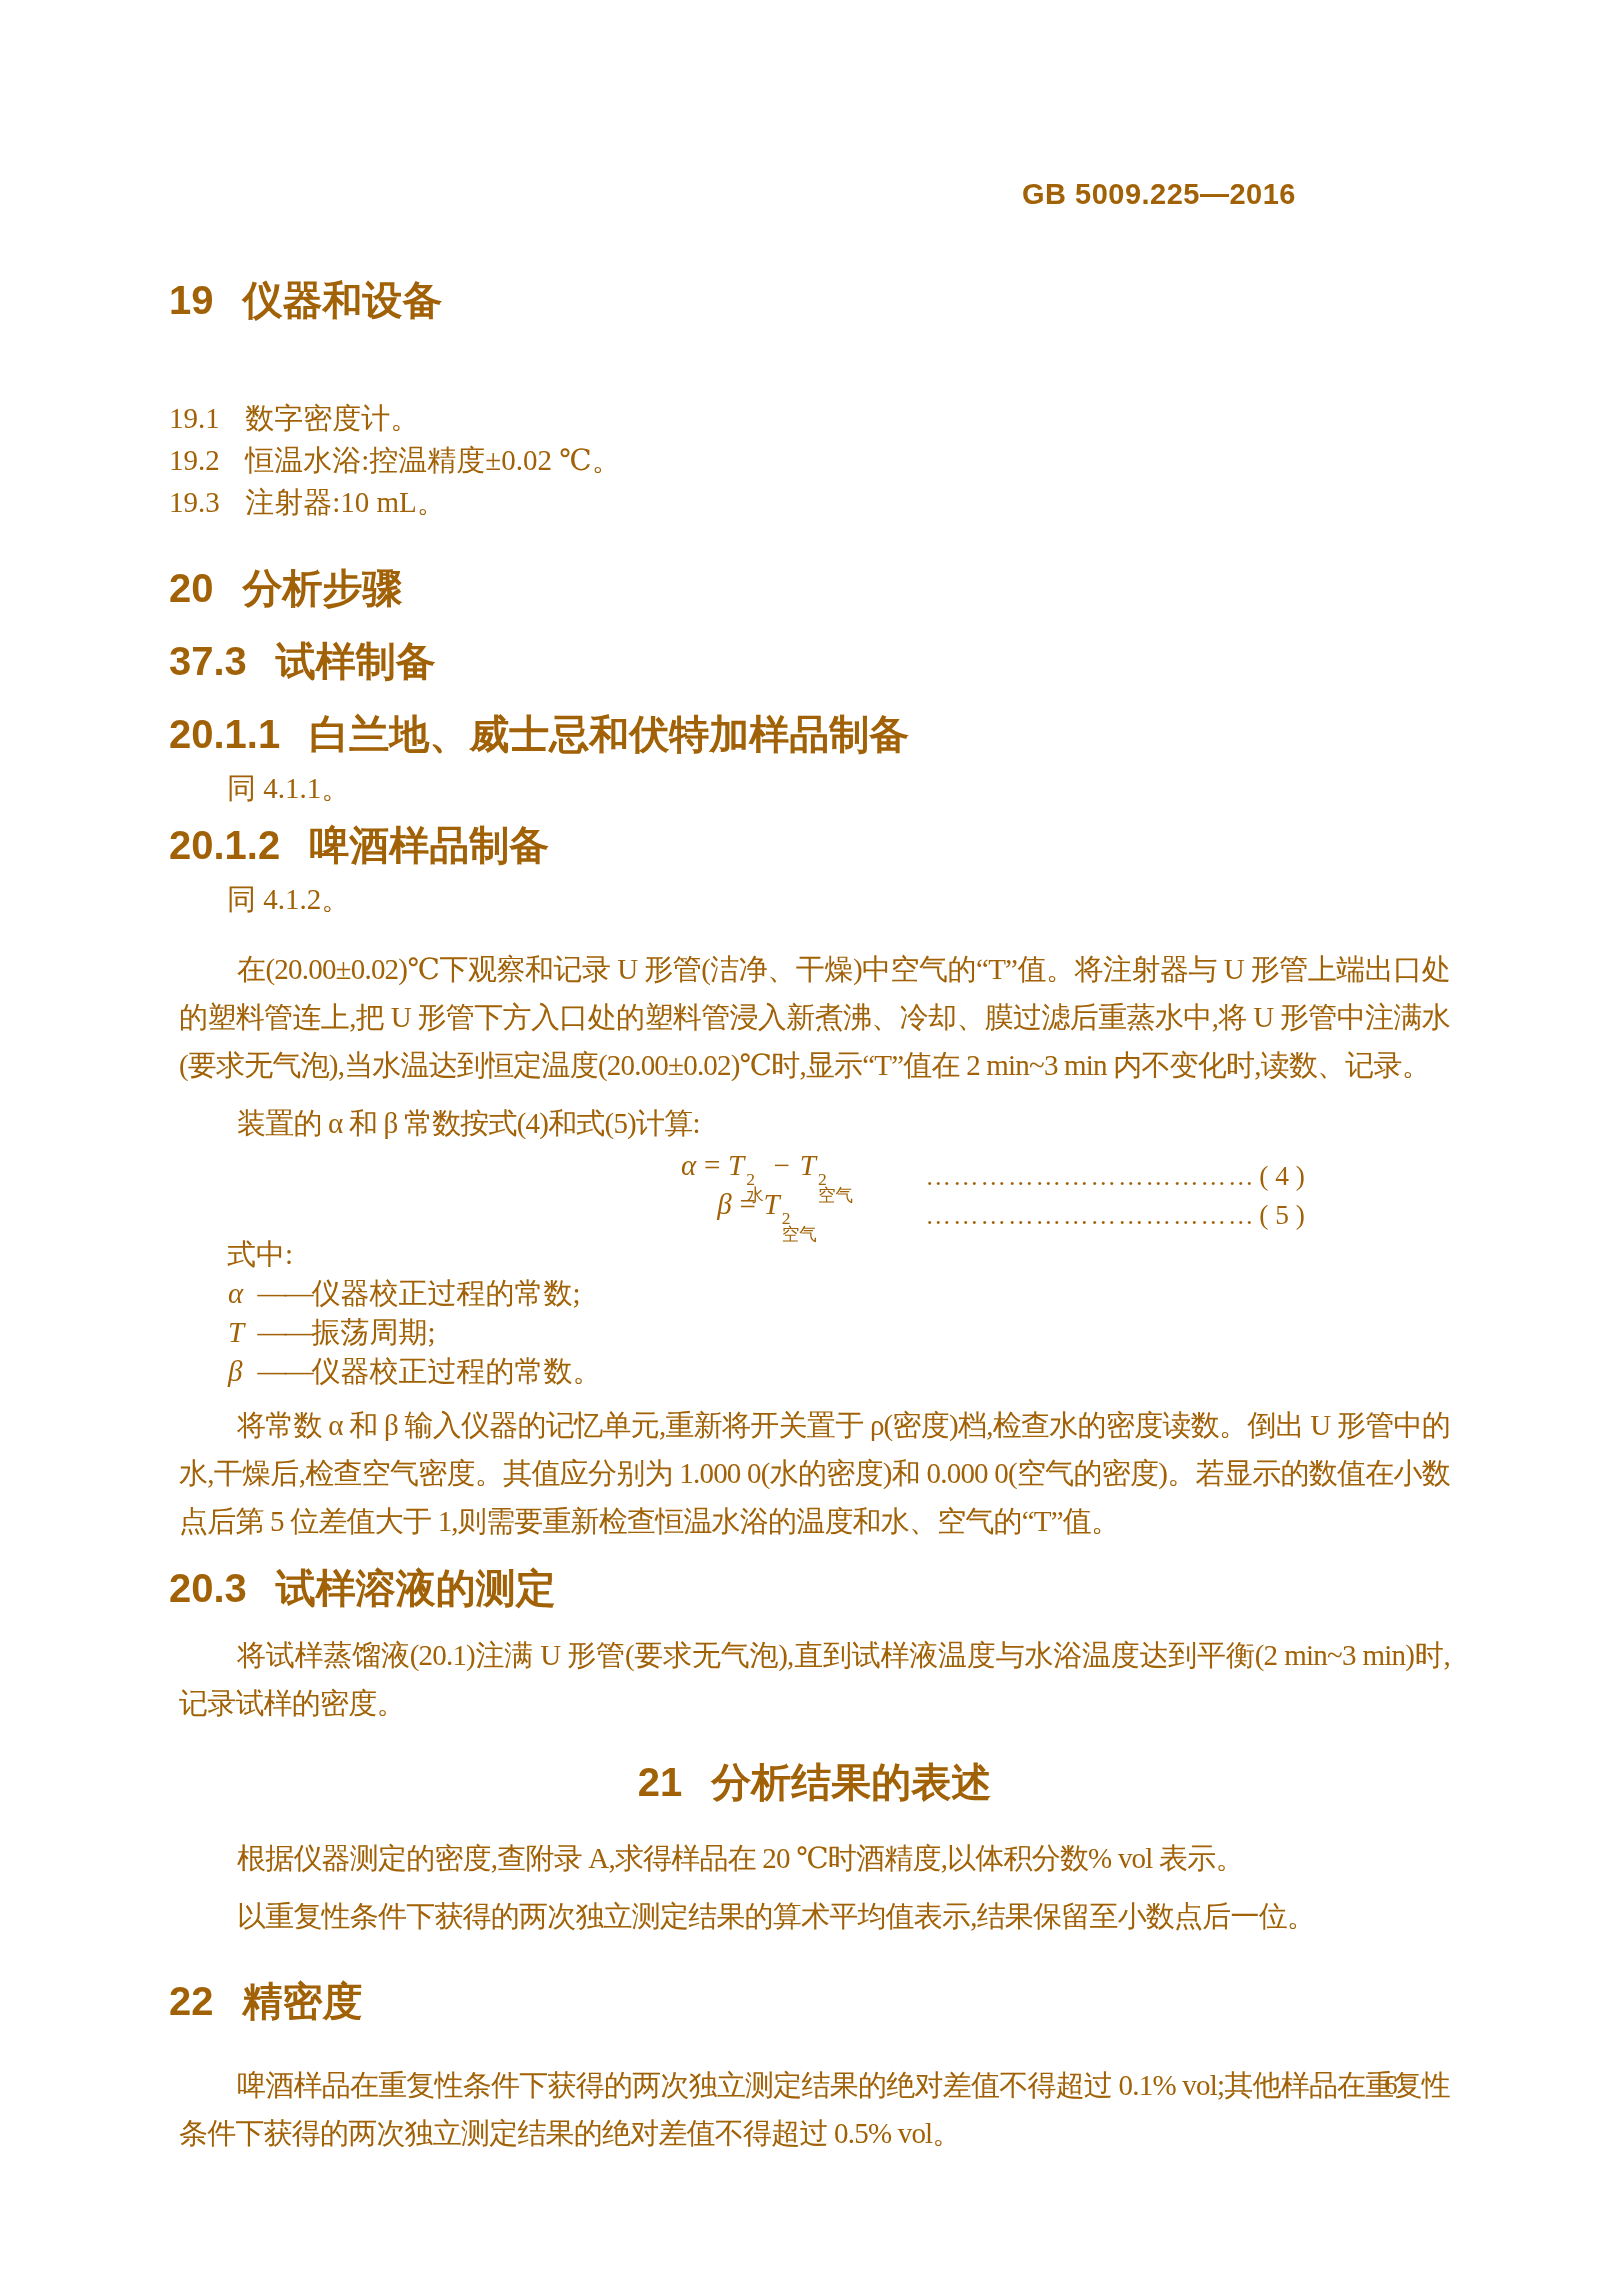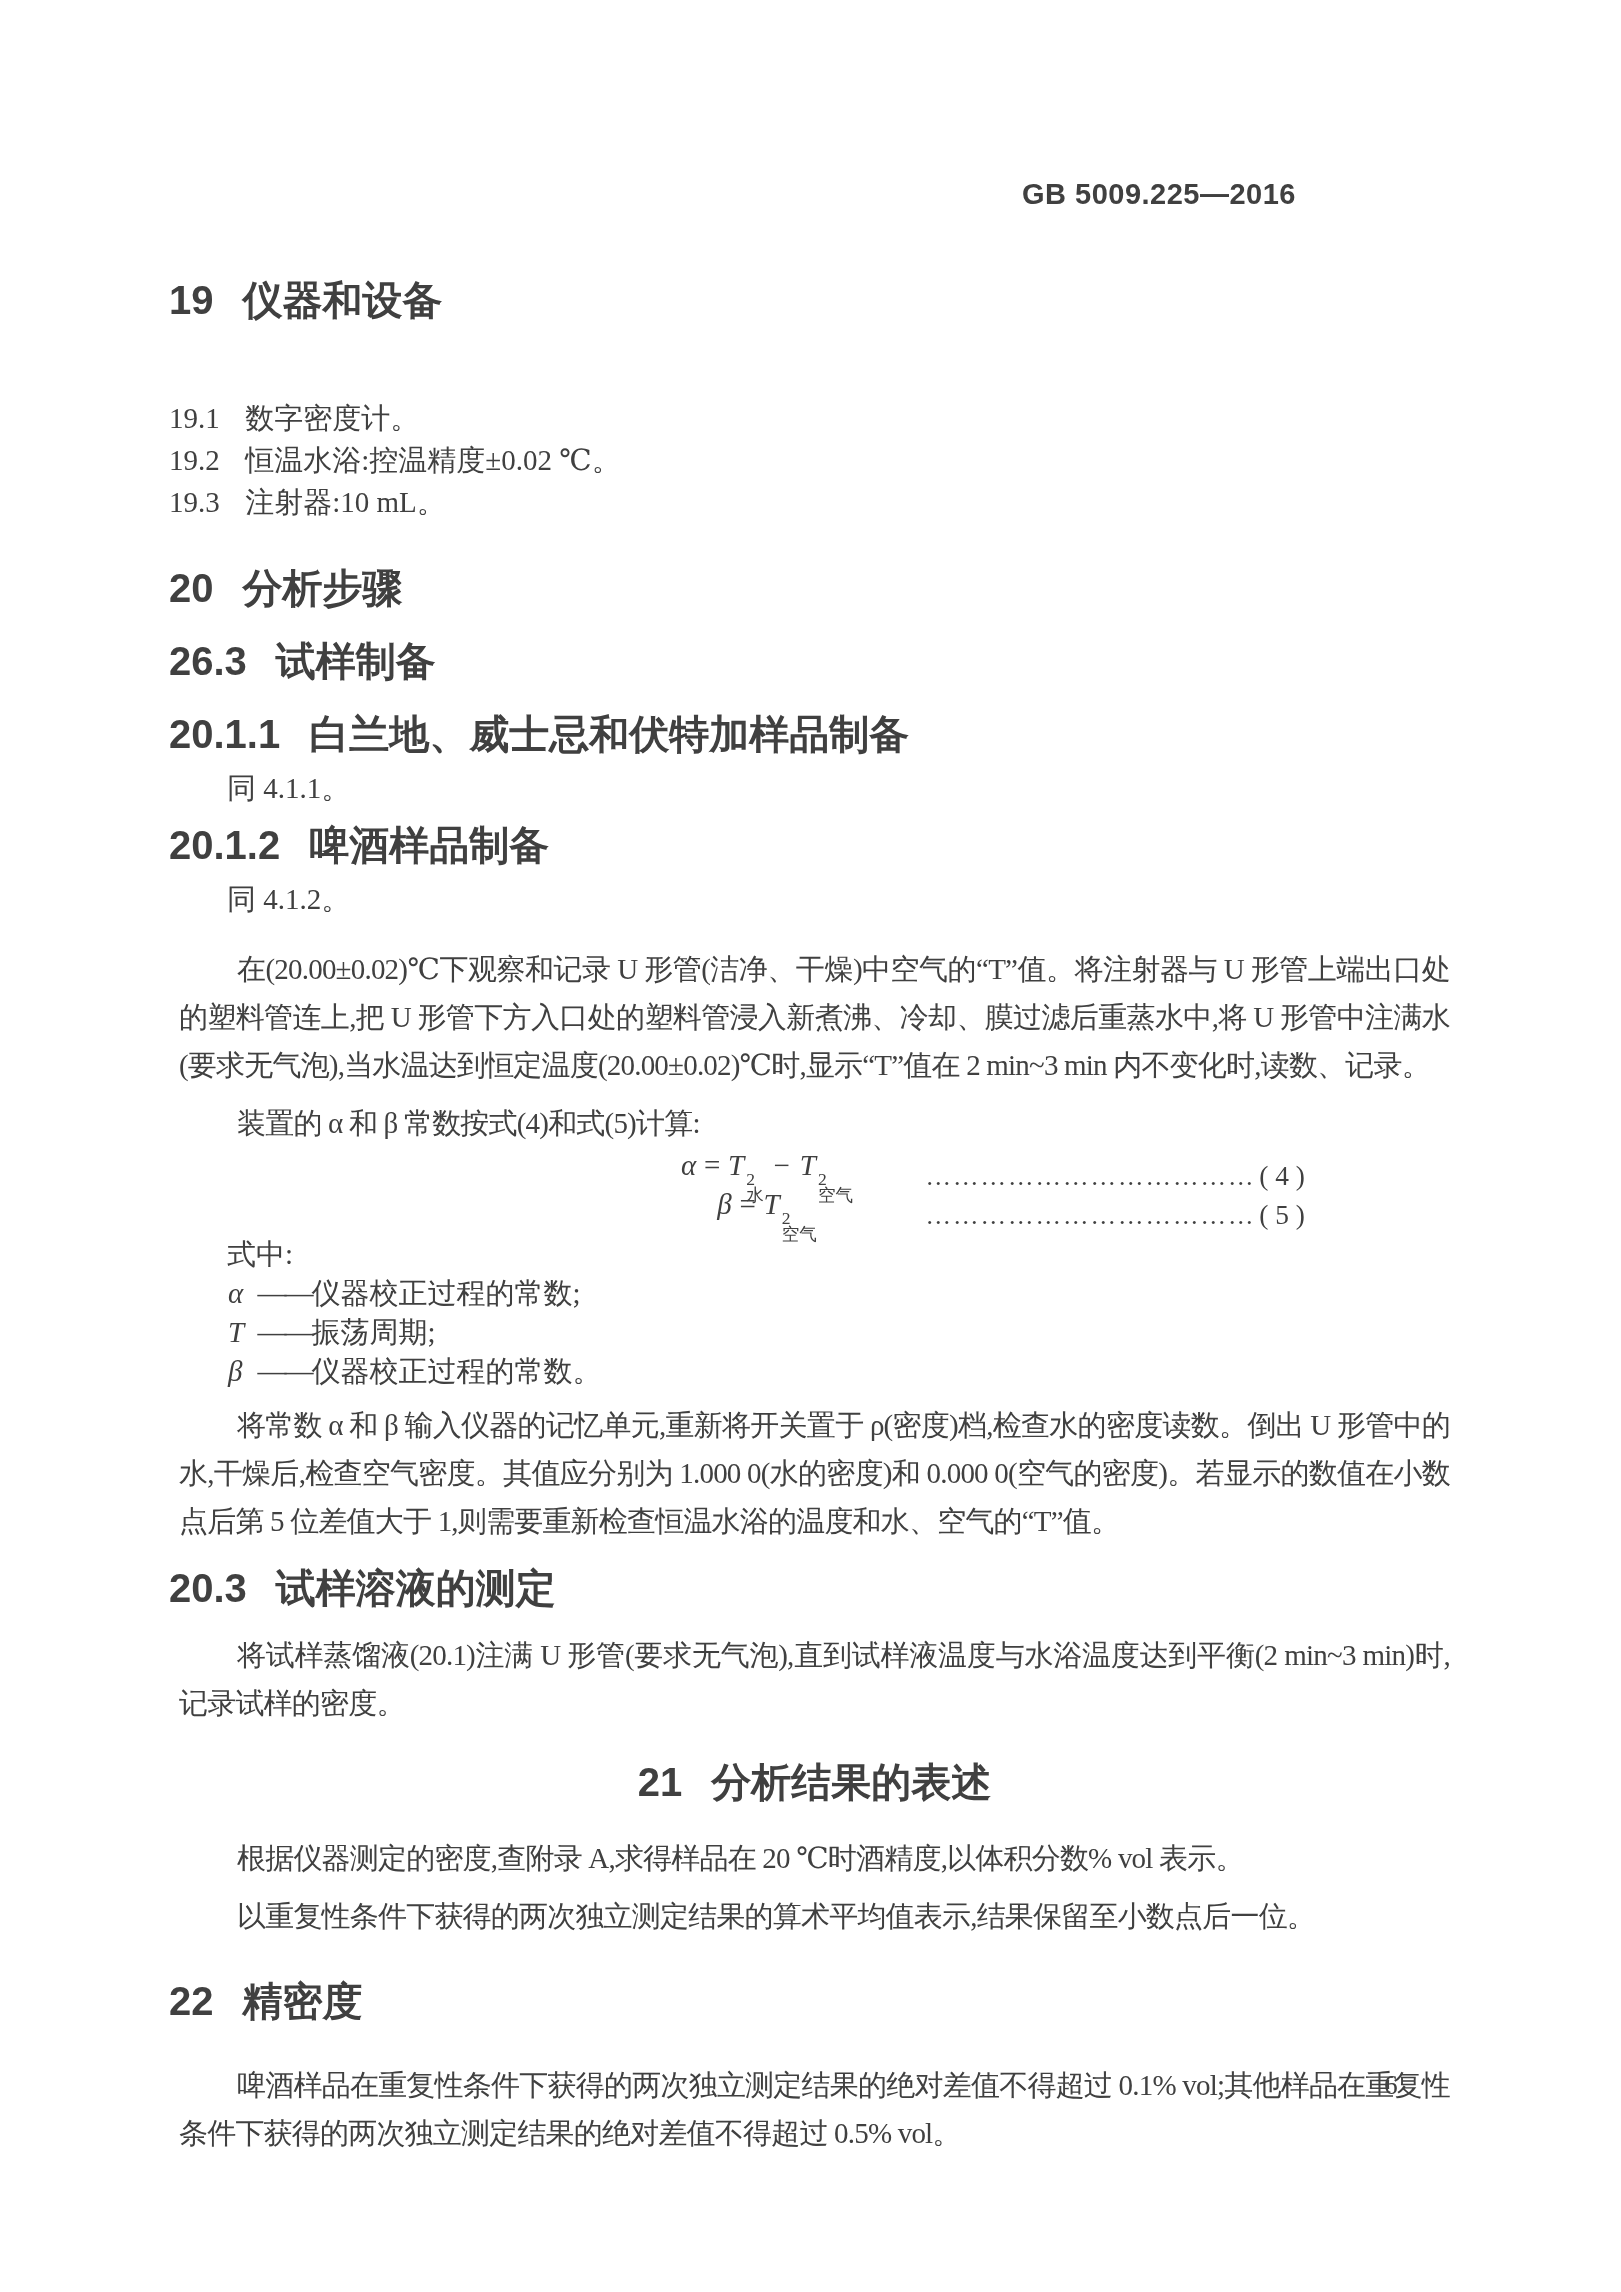--- a/index.html
+++ b/index.html
@@ -3,21 +3,21 @@
 <meta charset="utf-8">
 <style>
   html,body{margin:0;padding:0;background:#e8e8e8;}
   .page{
     position:relative;
     width:1621px;height:2293px;
     background:#ffffff;
     box-sizing:border-box;
     padding:179px 161px 0 169px;
     font-family:"Liberation Serif","DejaVu Serif",serif;
-    color:#404040;
+    color:#a16207;
     font-size:29px;
     overflow:hidden;
   }
   
   .doc-header{
     text-align:right;
     padding-right:164px;
     font-family:"Liberation Sans","DejaVu Sans",sans-serif;
     font-weight:600;
     font-size:29px;
@@ -103,21 +103,21 @@
       <span class="li-num">19.3</span>
       <span>注射器:10 mL。</span>
     </div>
   </div>
 
   <h2 class="h2 mt46">
     <span class="h-num">20</span><span>分析步骤</span>
   </h2>
 
   <h3 class="h3 mt33">
-    <span class="h-num">26.3</span><span>试样制备</span>
+    <span class="h-num">37.3</span><span>试样制备</span>
   </h3>
 
   <h3 class="h3 mt33">
     <span class="h-num">20.1.1</span><span>白兰地、威士忌和伏特加样品制备</span>
   </h3>
   <p class="same-as mt12">同 4.1.1。</p>
 
   <h3 class="h3 mt17">
     <span class="h-num">20.1.2</span><span>啤酒样品制备</span>
   </h3>

